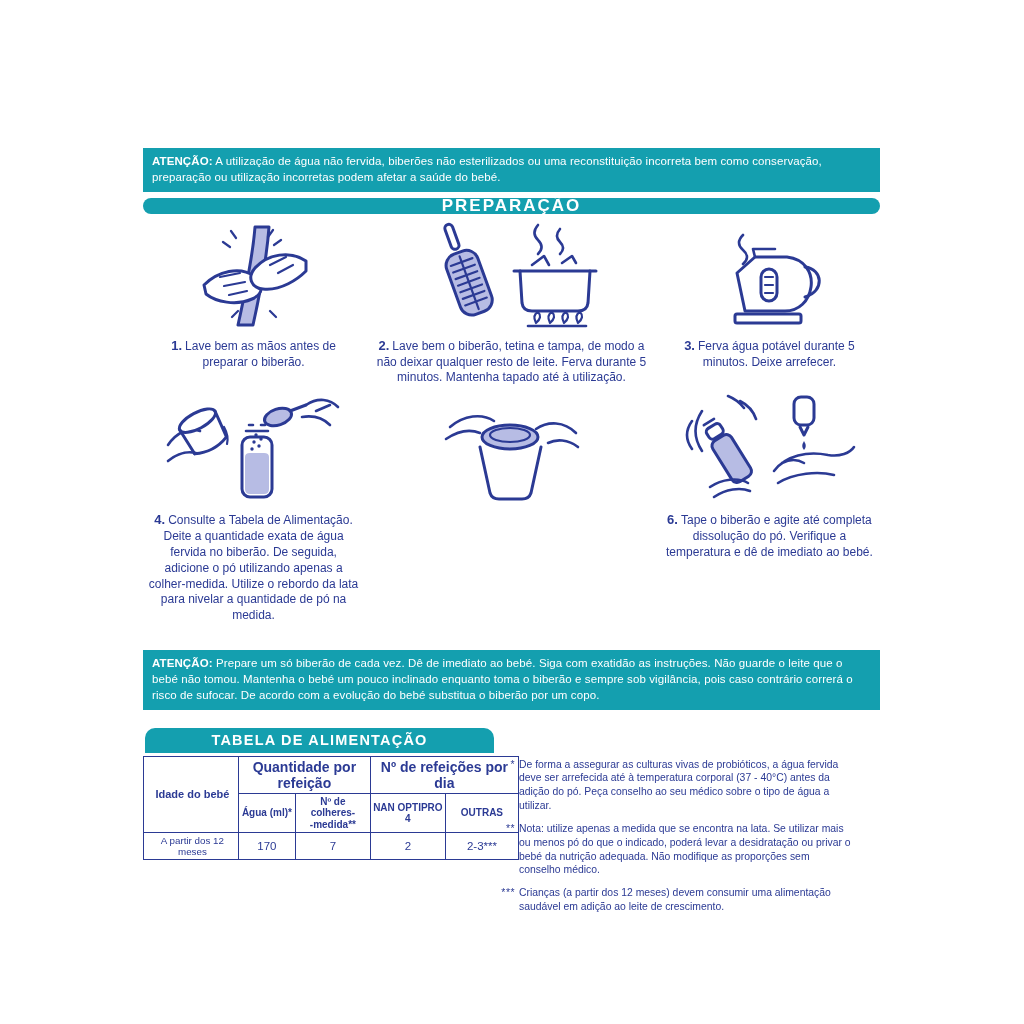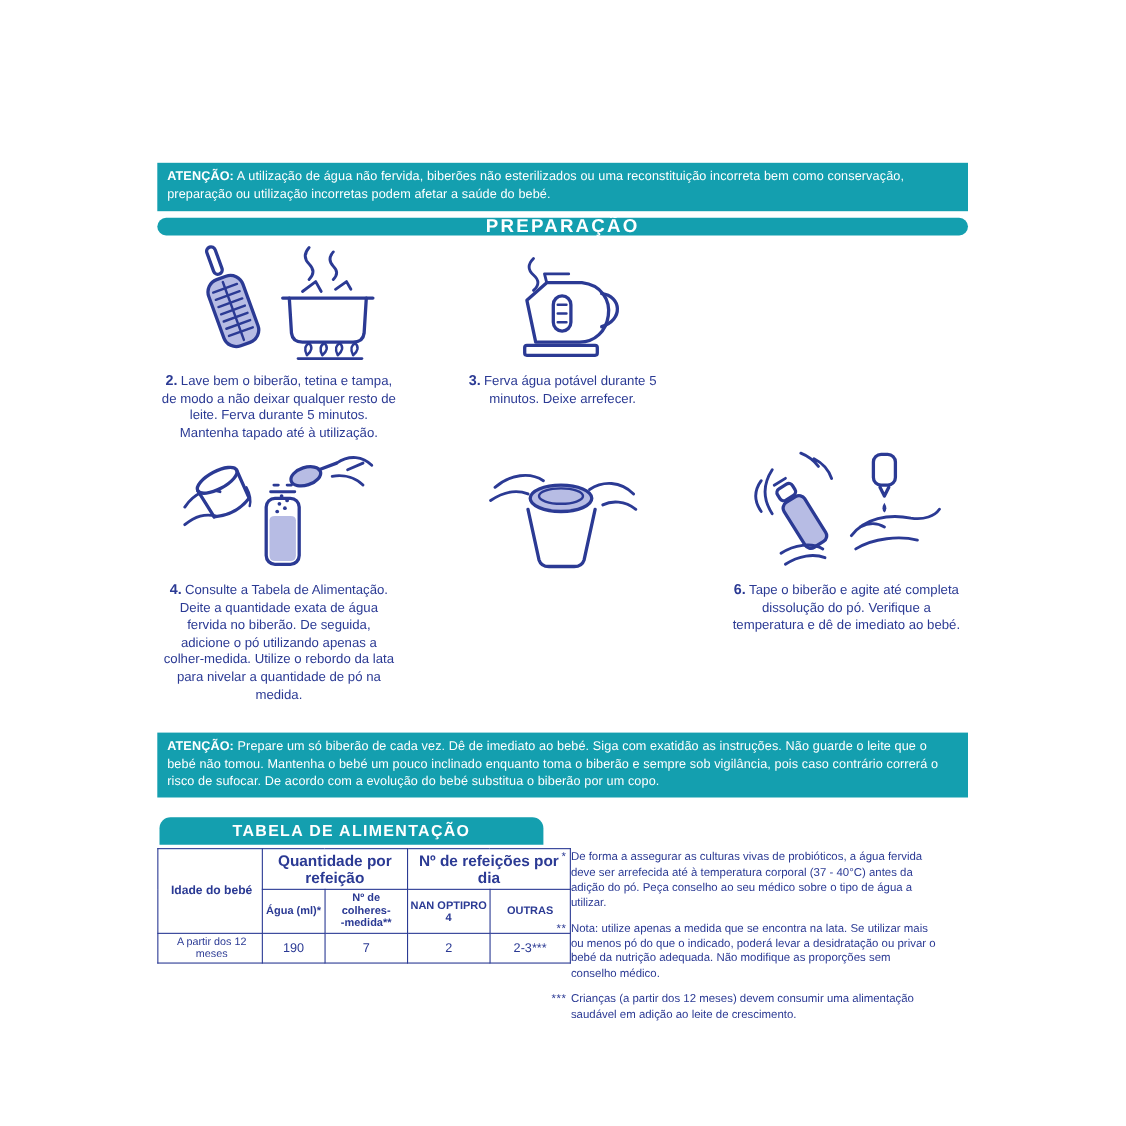--- a/index.html
+++ b/index.html
@@ -84,20 +84,34 @@
     <b>ATENÇÃO:</b>
     <span>A utilização de água não fervida, biberões não esterilizados ou uma reconstituição incorreta bem como conservação, preparação ou utilização incorretas podem afetar a saúde do bebé.</span>
   </div>
 
   <div class="prep-banner">
     <span>PREPARAÇÃO</span>
   </div>
 
   <div class="steps">
 
+    <div class="step r1">
+      <div class="icon-box">
+        <svg width="120" height="104" viewBox="0 0 120 104">
+          <path class="lf" d="M61 2 C59 28 52 64 44 100 L59 100 C67 64 73 30 75 2 Z"></path>
+          <path class="thin" d="M36 22 l-7 -5 M42 13 l-5 -7 M80 20 l7 -5 M74 12 l5 -7"></path>
+          <path class="wf" d="M10 60 C24 46 46 41 60 51 C70 58 70 69 58 74 C42 81 22 77 12 69 Z"></path>
+          <path class="thin" d="M26 52 l20 -4 M30 61 l21 -4 M35 70 l18 -4"></path>
+          <path class="wf" d="M112 36 C96 25 74 29 61 43 C53 52 57 63 69 64 C87 66 104 54 112 46 Z"></path>
+          <path class="thin" d="M92 32 l-16 8 M99 40 l-15 8"></path>
+          <path class="thin" d="M44 86 l-6 6 M76 86 l6 6"></path>
+        </svg>
+      </div>
+      <p class="cap cap-w1"><b>1.</b><span>Lave bem as mãos antes de preparar o biberão.</span></p>
+    </div>
 
     <div class="step r1">
       <div class="icon-box">
         <svg width="178" height="110" viewBox="0 0 178 110">
           <g transform="rotate(-20 46 62)">
             <rect class="wf" x="42" y="2" width="8" height="26" rx="4"></rect>
             <rect class="lf" x="30" y="32" width="33" height="64" rx="12"></rect>
             <path class="thin" d="M46.5 36 V92"></path>
             <path class="thin" d="M35 42 H58 M35 49 H58 M35 56 H58 M35 63 H58 M35 70 H58 M35 77 H58 M35 84 H58"></path>
           </g>
@@ -215,21 +229,21 @@
           </tr>
           <tr>
             <td class="sub">Água (ml)*</td>
             <td class="sub pre">Nº de colheres-
 -medida**</td>
             <td class="sub">NAN OPTIPRO 4</td>
             <td class="sub">OUTRAS</td>
           </tr>
           <tr class="data">
             <td class="left">A partir dos 12 meses</td>
-            <td>190</td>
+            <td>170</td>
             <td>7</td>
             <td>2</td>
             <td>2-3***</td>
           </tr>
         </tbody>
       </table>
     </div>
 
     <div class="fnotes">
       <div class="fnote">

